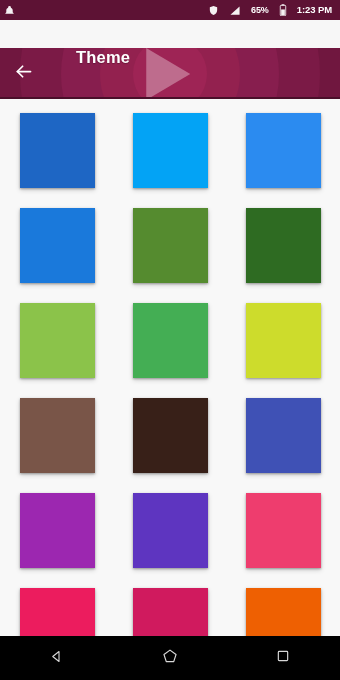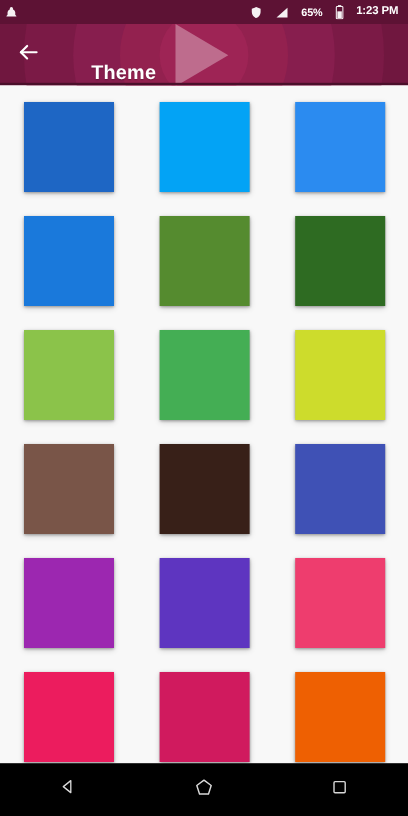--- a/index.html
+++ b/index.html
@@ -60,22 +60,23 @@
   .sb-batt-pct { font-size: 9px; font-weight: bold; }
 
   
   .app-bar {
     position: relative;
     height: 51px;
     flex: 0 0 51px;
     background: #70173f;
     overflow: hidden;
     display: flex;
-    align-items: flex-end;
+    align-items: flex-start;
     z-index: 4;
+    margin-top: 28px;
   }
   .app-bar .ripples {
     position: absolute;
     inset: -40px 0 -40px 0;
     pointer-events: none;
   }
   .ring {
     position: absolute;
     border-radius: 50%;
     top: 50%;

